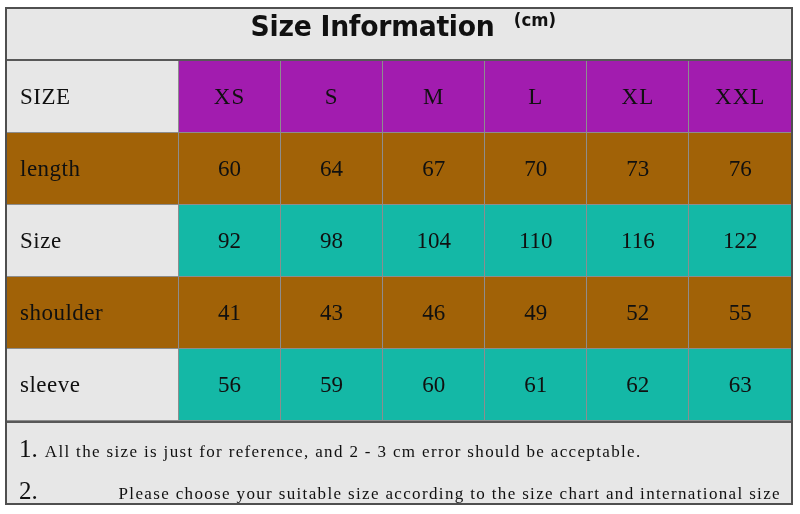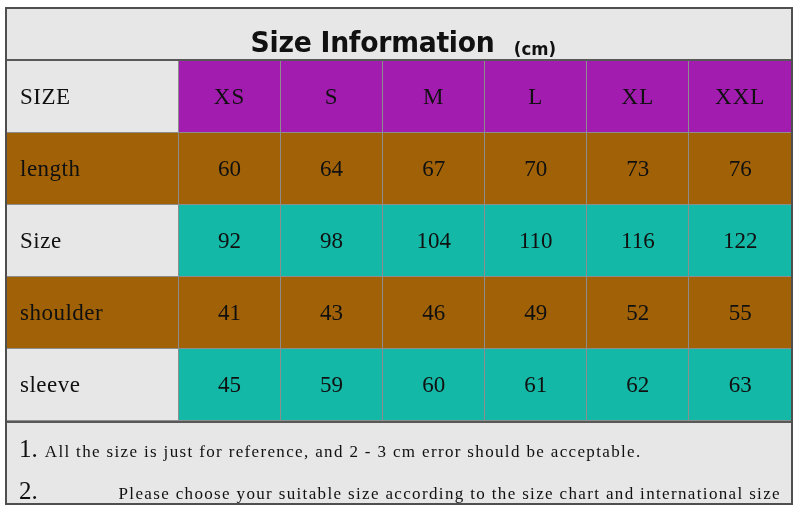--- a/index.html
+++ b/index.html
@@ -27,21 +27,21 @@
     flex-direction: column;
   }
 
   
   #title-bar {
     height: 52px;
     flex: 0 0 52px;
     background: #e7e7e7;
     border-bottom: 2px solid #585858;
     display: flex;
-    align-items: flex-end;
+    align-items: flex-start;
     justify-content: center;
     box-sizing: border-box;
   }
   #title-main {
     font-family: "DejaVu Sans", "Liberation Sans", sans-serif;
     font-weight: bold;
     font-size: 29px;
     color: #111111;
     letter-spacing: -0.3px;
     transform: scaleX(0.92);
@@ -204,21 +204,21 @@
         <td class="data-cell">41</td>
         <td class="data-cell">43</td>
         <td class="data-cell">46</td>
         <td class="data-cell">49</td>
         <td class="data-cell">52</td>
         <td class="data-cell">55</td>
       </tr>
 
       <tr class="row-white">
         <td class="label-cell">sleeve</td>
-        <td class="data-cell">45</td>
+        <td class="data-cell">56</td>
         <td class="data-cell">59</td>
         <td class="data-cell">60</td>
         <td class="data-cell">61</td>
         <td class="data-cell">62</td>
         <td class="data-cell">63</td>
       </tr>
     </tbody>
   </table>
 
   <div id="notes">

